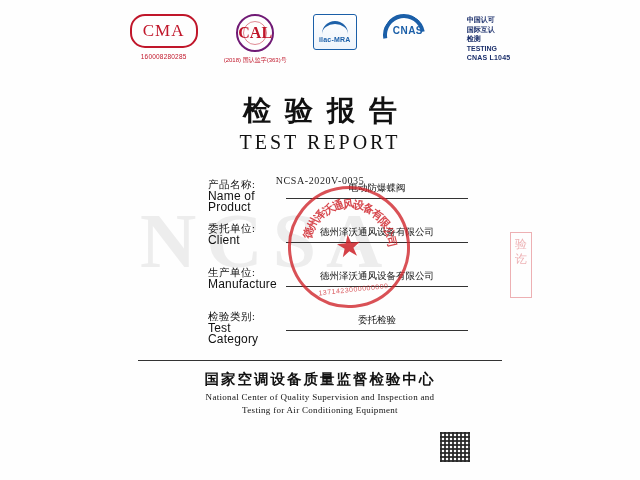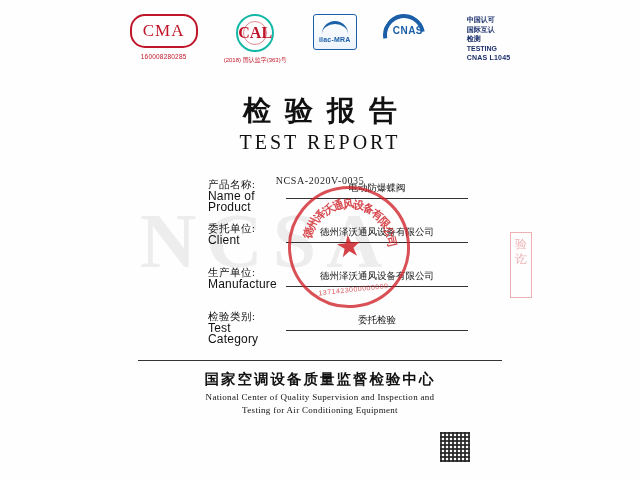--- a/index.html
+++ b/index.html
@@ -65,21 +65,21 @@
     color: #c0162a;
     font-family: "Liberation Sans", sans-serif;
     letter-spacing: 0.2px;
   }
 
   
   .cal-logo {
     width: 34px;
     height: 34px;
     border-radius: 50%;
-    border: 2px solid #14b8a6;
+    border: 2px solid #701a75;
     color: #c0162a;
     display: flex;
     align-items: center;
     justify-content: center;
     font-family: "Liberation Serif", serif;
     font-size: 16px;
     font-weight: bold;
     position: relative;
   }
   .cal-logo::after {

